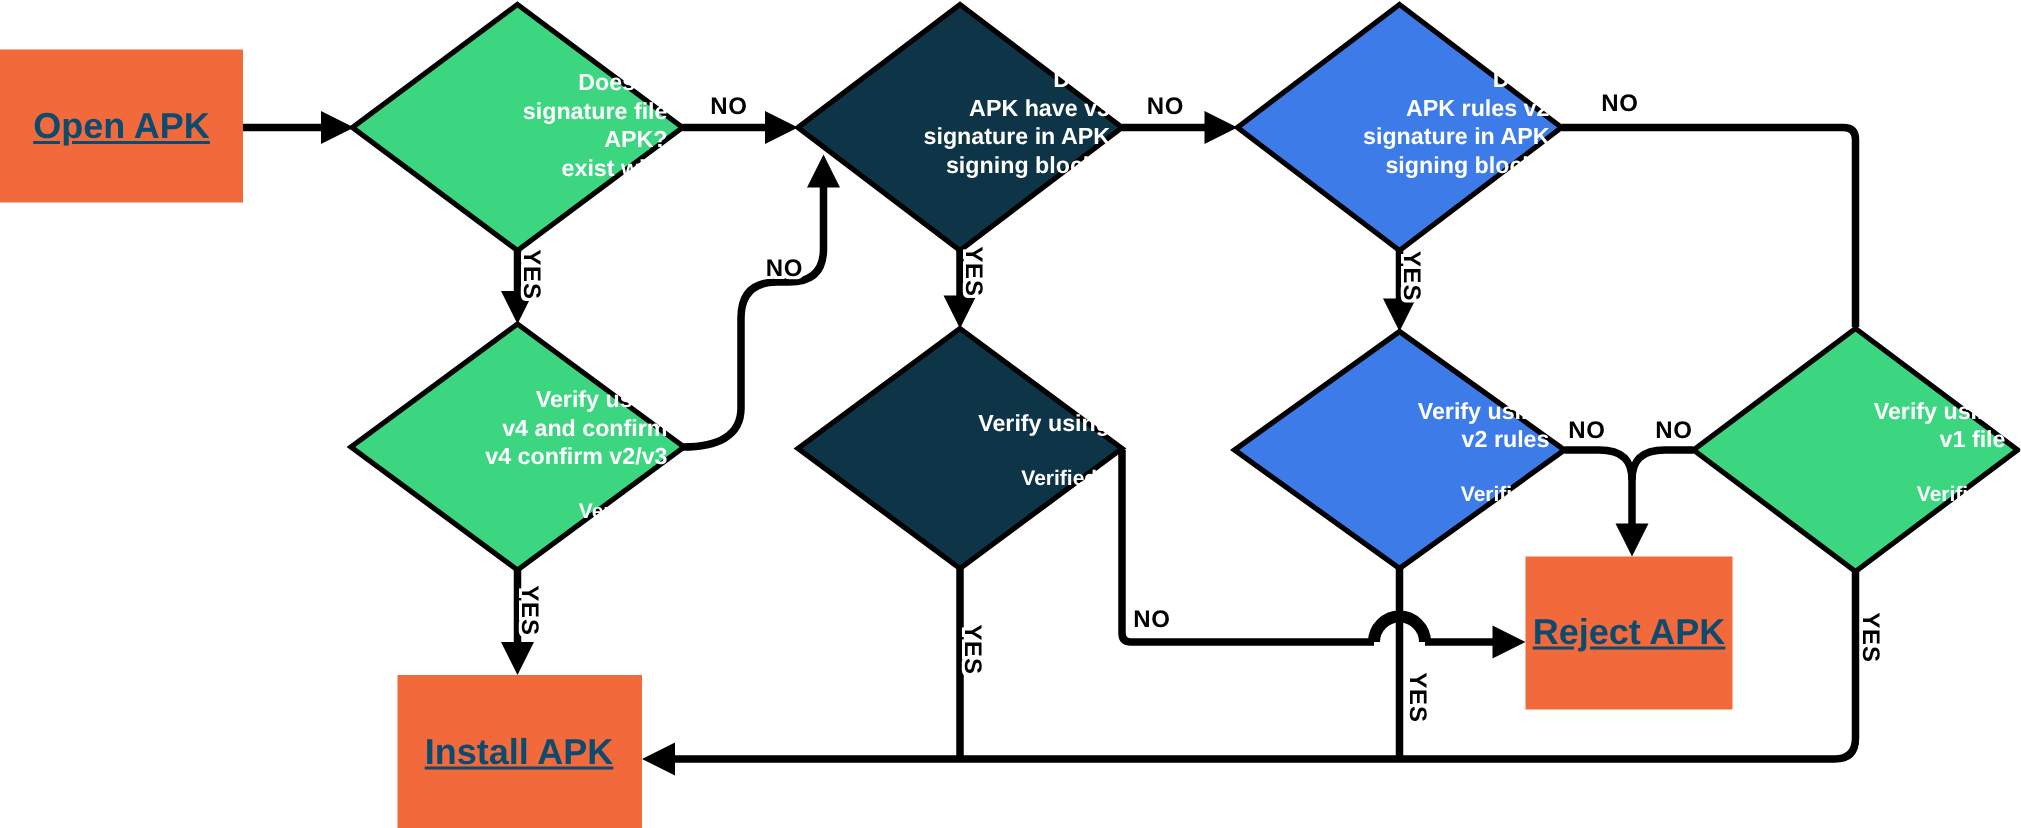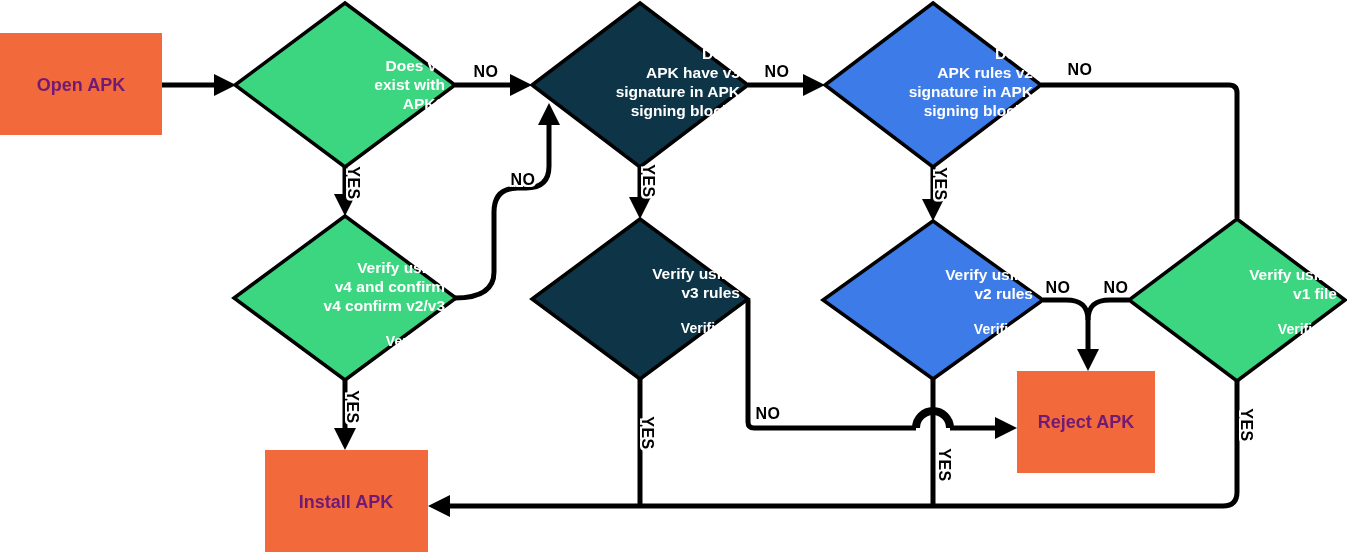--- a/index.html
+++ b/index.html
@@ -23,25 +23,26 @@
     line-height: 19px;
     width: 200px;
     pointer-events: none;
   }
   .node-text .ln { display: block; }
   .node-text .question { display: block; margin-top: 17px; font-size: 14px; }
 
   .box-label {
     position: absolute;
     transform: translate(-50%, -50%);
-    color: #701a75;
+    color: #0c4a6e;
     font-weight: bold;
-    font-size: 18px;
+    font-size: 24px;
     white-space: nowrap;
     pointer-events: none;
+    text-decoration: underline;
   }
 
   .edge-label {
     position: absolute;
     transform: translate(-50%, -50%);
     color: #000000;
     font-weight: bold;
     font-size: 16px;
     letter-spacing: 0.5px;
     white-space: nowrap;
@@ -106,22 +107,23 @@
       <polygon points="640,219 748,299 640,379 532,299" fill="#0D3447"></polygon>
       <polygon points="933,221 1043,300 933,379 823,300" fill="#3C7BE8"></polygon>
       <polygon points="1237,219 1345,300 1237,381 1129,300" fill="#3CD681"></polygon>
     </g>
   </svg>
 
   <div class="box-label" style="left:81px; top:85px;">Open APK</div>
 
   <div class="node-text" style="left:345px; top:84px;">
     <span class="ln">Does v4</span>
+    <span class="ln">signature file</span>
+    <span class="ln">APK?</span>
     <span class="ln">exist with</span>
-    <span class="ln">APK?</span>
   </div>
 
   <div class="node-text" style="left:640px; top:82px;">
     <span class="ln">Does</span>
     <span class="ln">APK have v3</span>
     <span class="ln">signature in APK</span>
     <span class="ln">signing block?</span>
   </div>
 
   <div class="node-text" style="left:933px; top:82px;">
@@ -133,21 +135,20 @@
 
   <div class="node-text" style="left:345px; top:304px;">
     <span class="ln">Verify using</span>
     <span class="ln">v4 and confirm</span>
     <span class="ln">v4 confirm v2/v3</span>
     <span class="question">Verified?</span>
   </div>
 
   <div class="node-text" style="left:640px; top:301px;">
     <span class="ln">Verify using</span>
-    <span class="ln">v3 rules</span>
     <span class="question">Verified?</span>
   </div>
 
   <div class="node-text" style="left:933px; top:302px;">
     <span class="ln">Verify using</span>
     <span class="ln">v2 rules</span>
     <span class="question">Verified?</span>
   </div>
 
   <div class="node-text" style="left:1237px; top:302px;">

